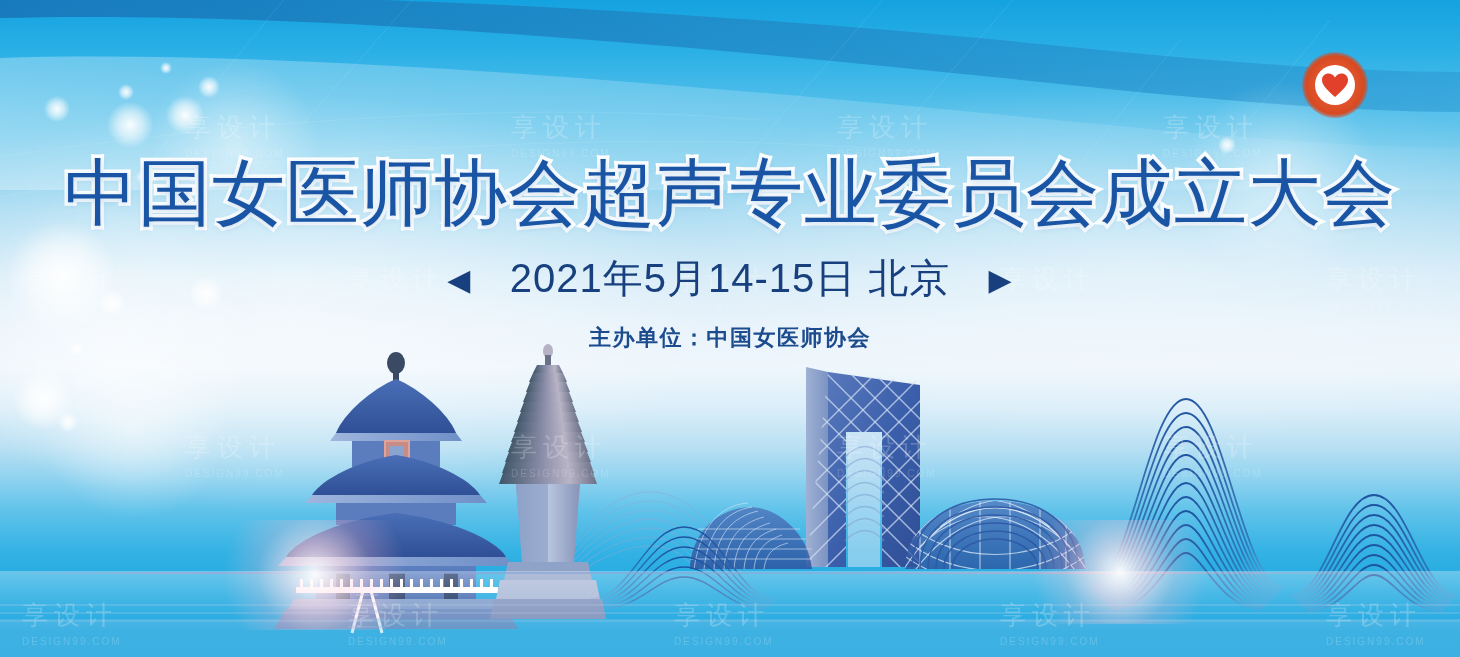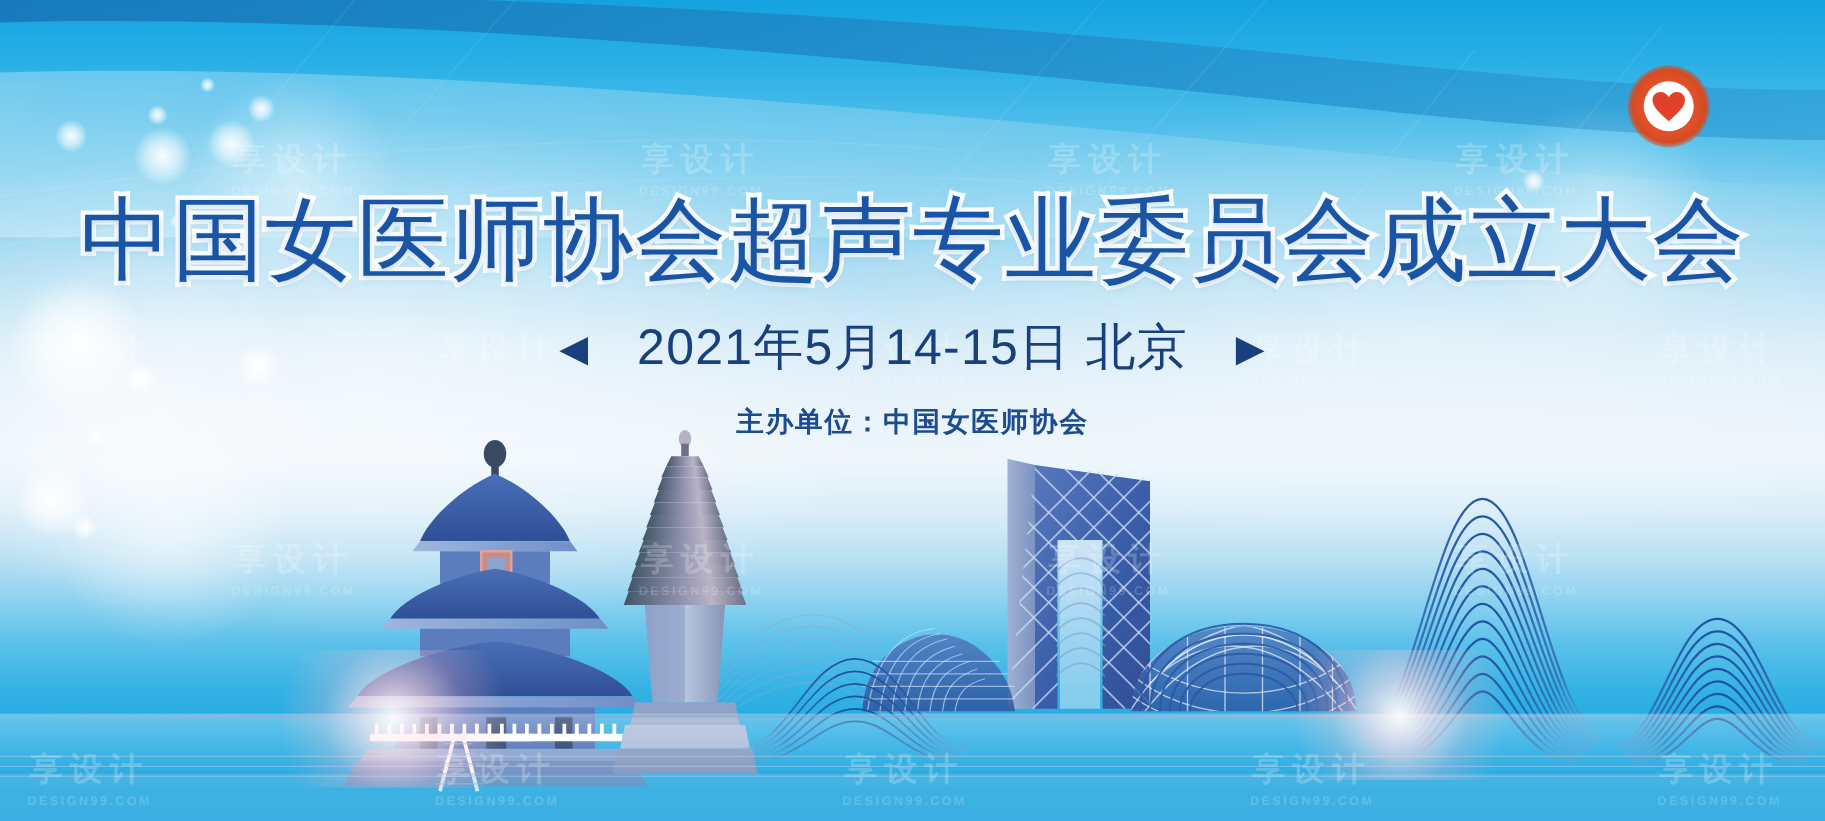--- a/index.html
+++ b/index.html
@@ -84,22 +84,22 @@
   .subtitle .arrow{font-size:30px;vertical-align:2px;}
   .subtitle .gap{display:inline-block;width:14px;}
 
   .organizer{
     position:absolute;left:0;top:327px;width:100%;
     font-size:22px;line-height:1;font-weight:bold;
     color:#1c4b8e;letter-spacing:1.5px;white-space:nowrap;font-family:Liberation Serif, serif;
   }
 
   
-  .wm{position:absolute;pointer-events:none;text-align:center;
-      color:rgba(255,255,255,.22);font-weight:bold;user-select:none;}
+  .wm{position:absolute;pointer-events:none;text-align:left;
+      color:rgba(255,255,255,.22);font-weight:normal;user-select:none;}
   .wm .wm-main{font-size:26px;letter-spacing:6px;display:block;}
   .wm .wm-sub{font-size:10px;letter-spacing:2px;display:block;margin-top:3px;
       color:rgba(255,255,255,.18);}
 </style>
 </head>
 <body>
 
 <div class="poster">
 
   <div class="sky-wash"></div>

